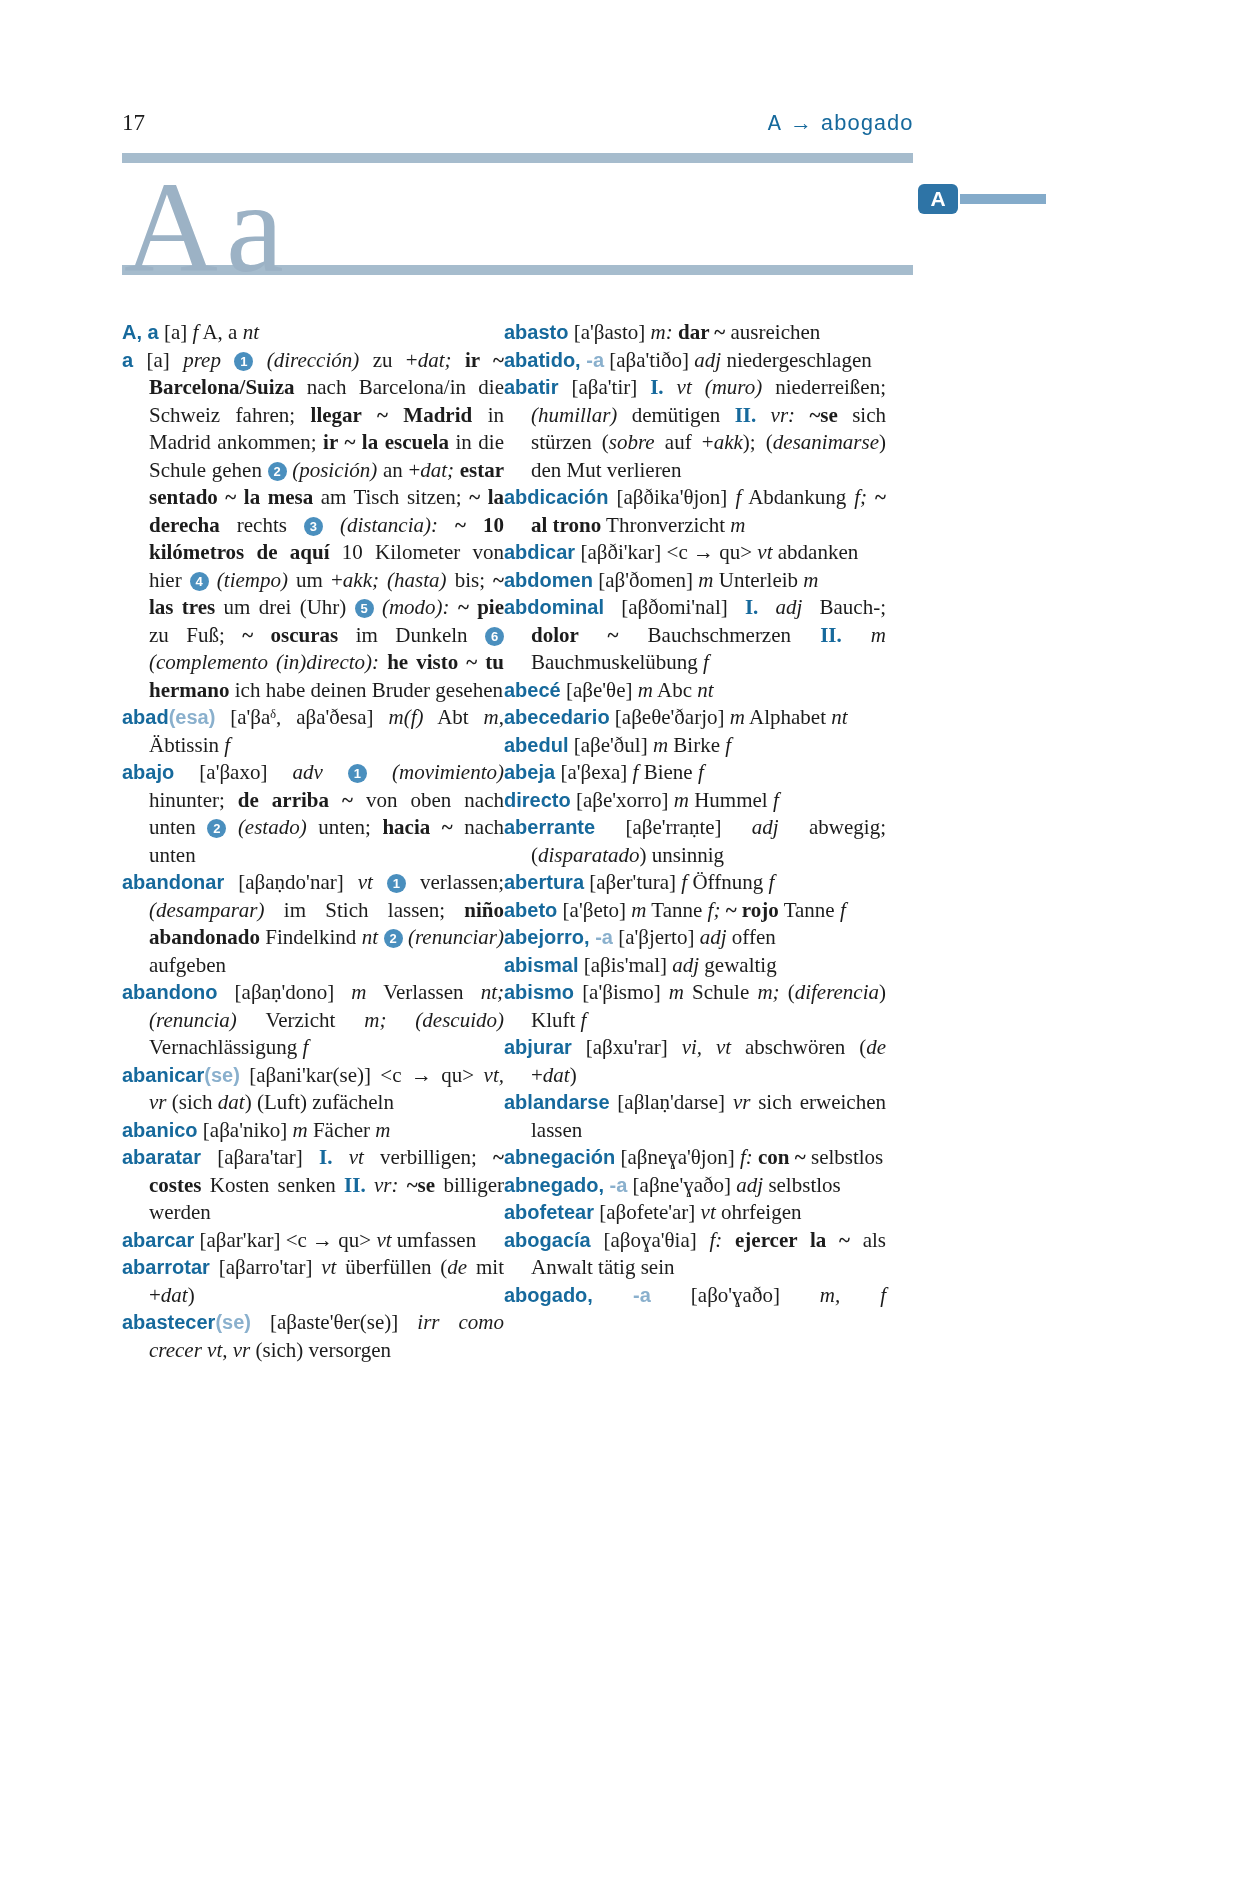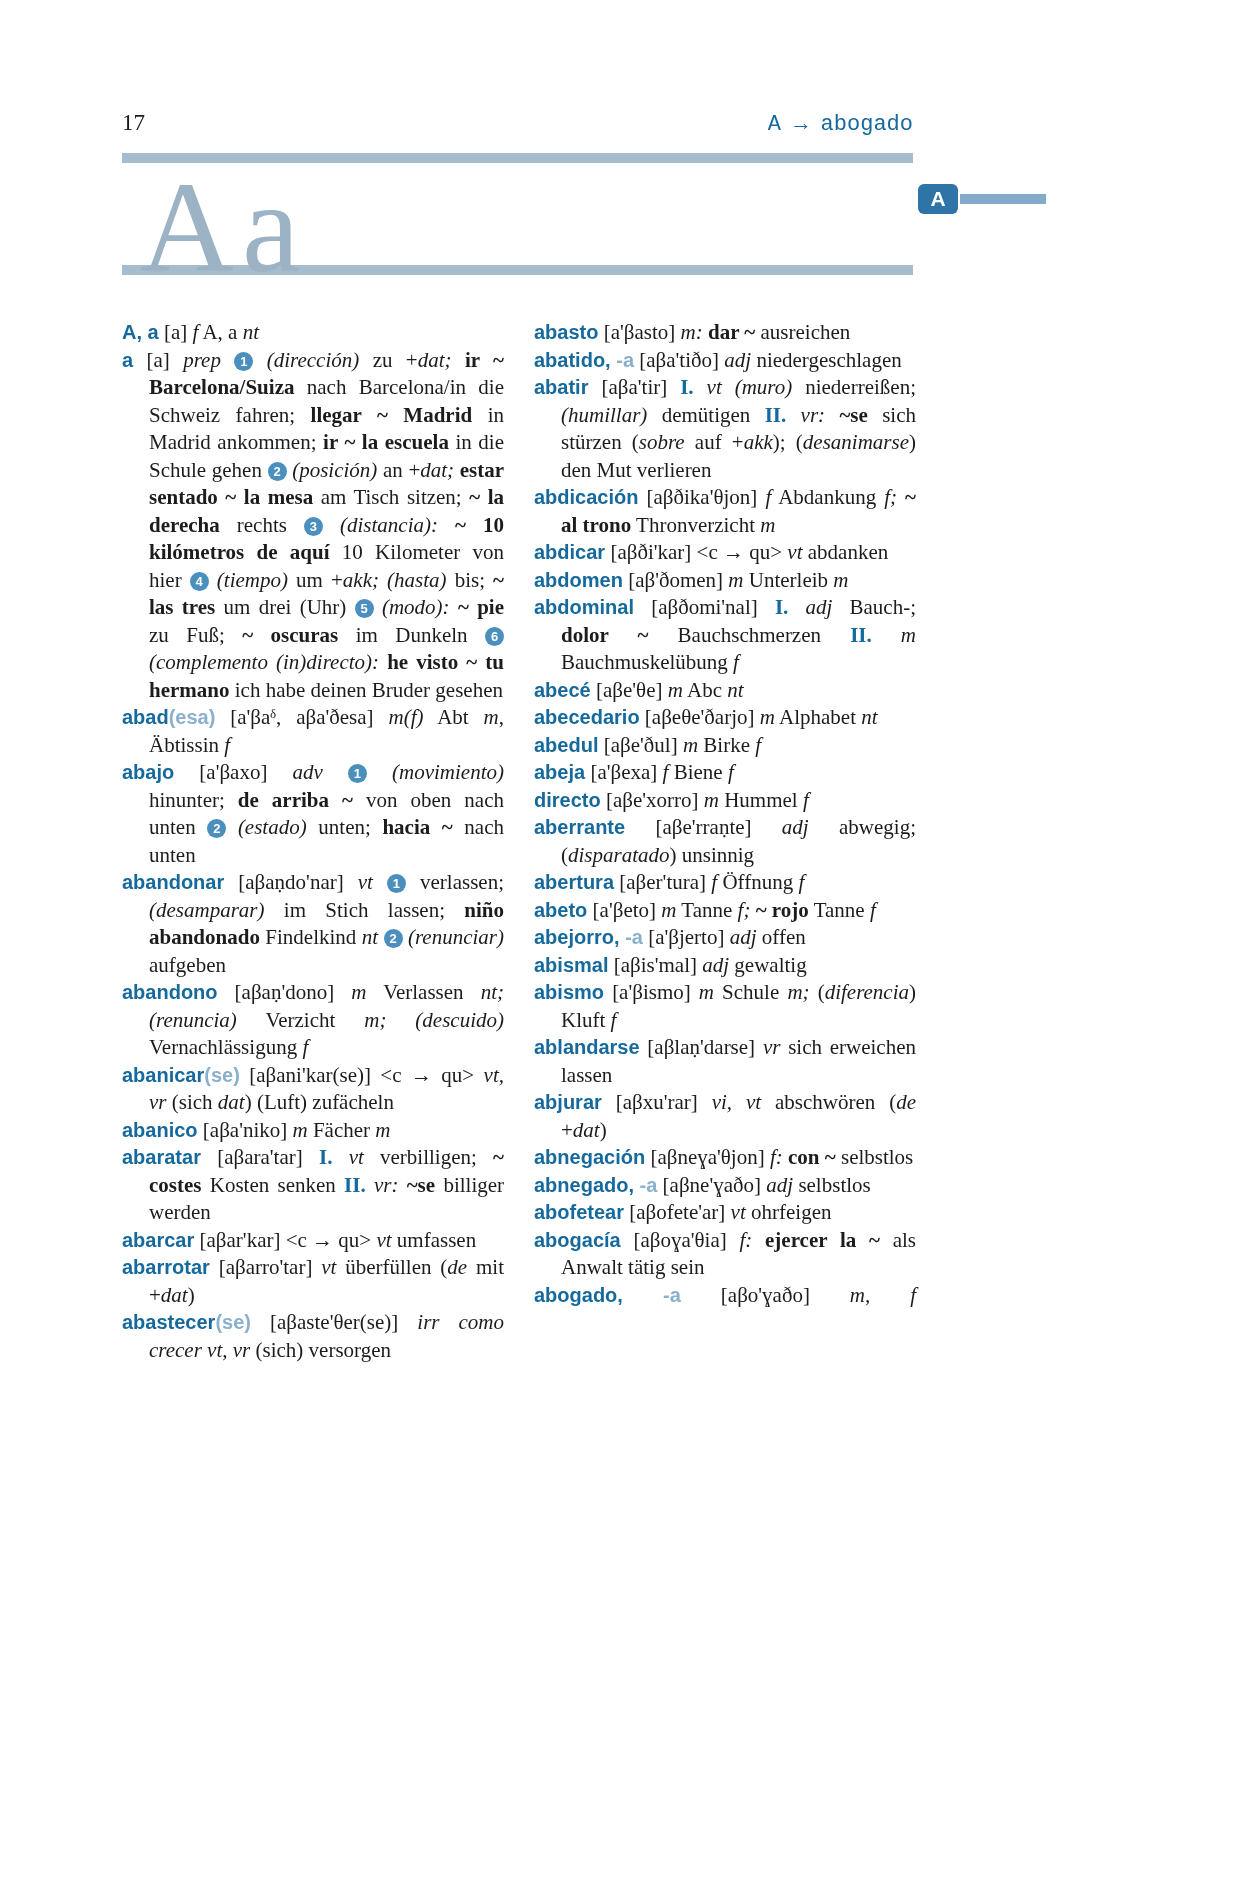--- a/index.html
+++ b/index.html
@@ -27,21 +27,21 @@
   }
   .page-number { font-size: 23px; color: #1c1c1c; }
   .header-range {
     font-family: Liberation Mono, monospace;
     font-size: 22px;
     color: var(--headword, #16699c);
   }
 
   .rule { width: 791px; height: 10px; background: var(--rule, #a6bccd); }
 
-  .letter-block { position: relative; height: 102px; overflow: visible; margin-left: 16px; }
+  .letter-block { position: relative; height: 102px; overflow: visible; }
   .big-letter-text {
     position: absolute;
     left: 2px;
     bottom: -27px;
     font-size: 130px;
     line-height: 1;
     letter-spacing: 8px;
     color: var(--big-letter, #9cb2c5);
     font-family: "Liberation Serif", serif;
   }
@@ -64,21 +64,20 @@
     display: flex; align-items: center; justify-content: center;
   }
   .tab-bar {
     width: 86px; height: 10px;
     background: var(--tab-bar, #84abca);
     margin-left: 2px;
   }
 
   .columns {
     display: flex;
-    gap: 30px;
     margin-top: 44px;
     width: 794px;
   }
   .col {
     width: 382px;
     font-size: 21px;
     line-height: 27.5px;
     text-align: justify;
   }
   .entry { padding-left: 27px; text-indent: -27px; }
@@ -162,22 +161,22 @@
           <div class="entry"><span class="seg hw">abecedario</span><span class="seg p"> [aβeθe'ðarjo] </span><span class="seg i">m</span><span class="seg p"> Alphabet </span><span class="seg i">nt</span></div>
           <div class="entry"><span class="seg hw">abedul</span><span class="seg p"> [aβe'ðul] </span><span class="seg i">m</span><span class="seg p"> Birke </span><span class="seg i">f</span></div>
           <div class="entry"><span class="seg hw">abeja</span><span class="seg p"> [a'βexa] </span><span class="seg i">f</span><span class="seg p"> Biene </span><span class="seg i">f</span></div>
           <div class="entry"><span class="seg hw">directo</span><span class="seg p"> [aβe'xorro] </span><span class="seg i">m</span><span class="seg p"> Hummel </span><span class="seg i">f</span></div>
           <div class="entry"><span class="seg hw">aberrante</span><span class="seg p"> [aβe'rraṇte] </span><span class="seg i">adj</span><span class="seg p"> abwegig; (</span><span class="seg i">disparatado</span><span class="seg p">) unsinnig</span></div>
           <div class="entry"><span class="seg hw">abertura</span><span class="seg p"> [aβer'tura] </span><span class="seg i">f</span><span class="seg p"> Öffnung </span><span class="seg i">f</span></div>
           <div class="entry"><span class="seg hw">abeto</span><span class="seg p"> [a'βeto] </span><span class="seg i">m</span><span class="seg p"> Tanne </span><span class="seg i">f;</span><span class="seg p"> </span><span class="seg b">~ rojo</span><span class="seg p"> Tanne </span><span class="seg i">f</span></div>
           <div class="entry"><span class="seg hw">abejorro,</span><span class="seg hwl"> -a</span><span class="seg p"> [a'βjerto] </span><span class="seg i">adj</span><span class="seg p"> offen</span></div>
           <div class="entry"><span class="seg hw">abismal</span><span class="seg p"> [aβis'mal] </span><span class="seg i">adj</span><span class="seg p"> gewaltig</span></div>
           <div class="entry"><span class="seg hw">abismo</span><span class="seg p"> [a'βismo] </span><span class="seg i">m</span><span class="seg p"> Schule </span><span class="seg i">m;</span><span class="seg p"> (</span><span class="seg i">diferencia</span><span class="seg p">) Kluft </span><span class="seg i">f</span></div>
+          <div class="entry"><span class="seg hw">abjurar</span><span class="seg p"> [aβxu'rar] </span><span class="seg i">vi, vt</span><span class="seg p"> abschwören (</span><span class="seg i">de</span><span class="seg p"> +</span><span class="seg i">dat</span><span class="seg p">)</span></div>
           <div class="entry"><span class="seg hw">ablandarse</span><span class="seg p"> [aβlaṇ'darse] </span><span class="seg i">vr</span><span class="seg p"> sich erweichen lassen</span></div>
-          <div class="entry"><span class="seg hw">abjurar</span><span class="seg p"> [aβxu'rar] </span><span class="seg i">vi, vt</span><span class="seg p"> abschwören (</span><span class="seg i">de</span><span class="seg p"> +</span><span class="seg i">dat</span><span class="seg p">)</span></div>
           <div class="entry"><span class="seg hw">abnegación</span><span class="seg p"> [aβneɣa'θjon] </span><span class="seg i">f:</span><span class="seg p"> </span><span class="seg b">con ~</span><span class="seg p"> selbstlos</span></div>
           <div class="entry"><span class="seg hw">abnegado,</span><span class="seg hwl"> -a</span><span class="seg p"> [aβne'ɣaðo] </span><span class="seg i">adj</span><span class="seg p"> selbstlos</span></div>
           <div class="entry"><span class="seg hw">abofetear</span><span class="seg p"> [aβofete'ar] </span><span class="seg i">vt</span><span class="seg p"> ohrfeigen</span></div>
           <div class="entry"><span class="seg hw">abogacía</span><span class="seg p"> [aβoɣa'θia] </span><span class="seg i">f:</span><span class="seg p"> </span><span class="seg b">ejercer la ~</span><span class="seg p"> als Anwalt tätig sein</span></div>
           <div class="entry spread"><span class="seg hw">abogado,</span><span class="seg hwl"> -a</span><span class="seg p"> [aβo'ɣaðo] </span><span class="seg i">m, f</span></div>
         </div>
     </main>
 
   </div>
 

